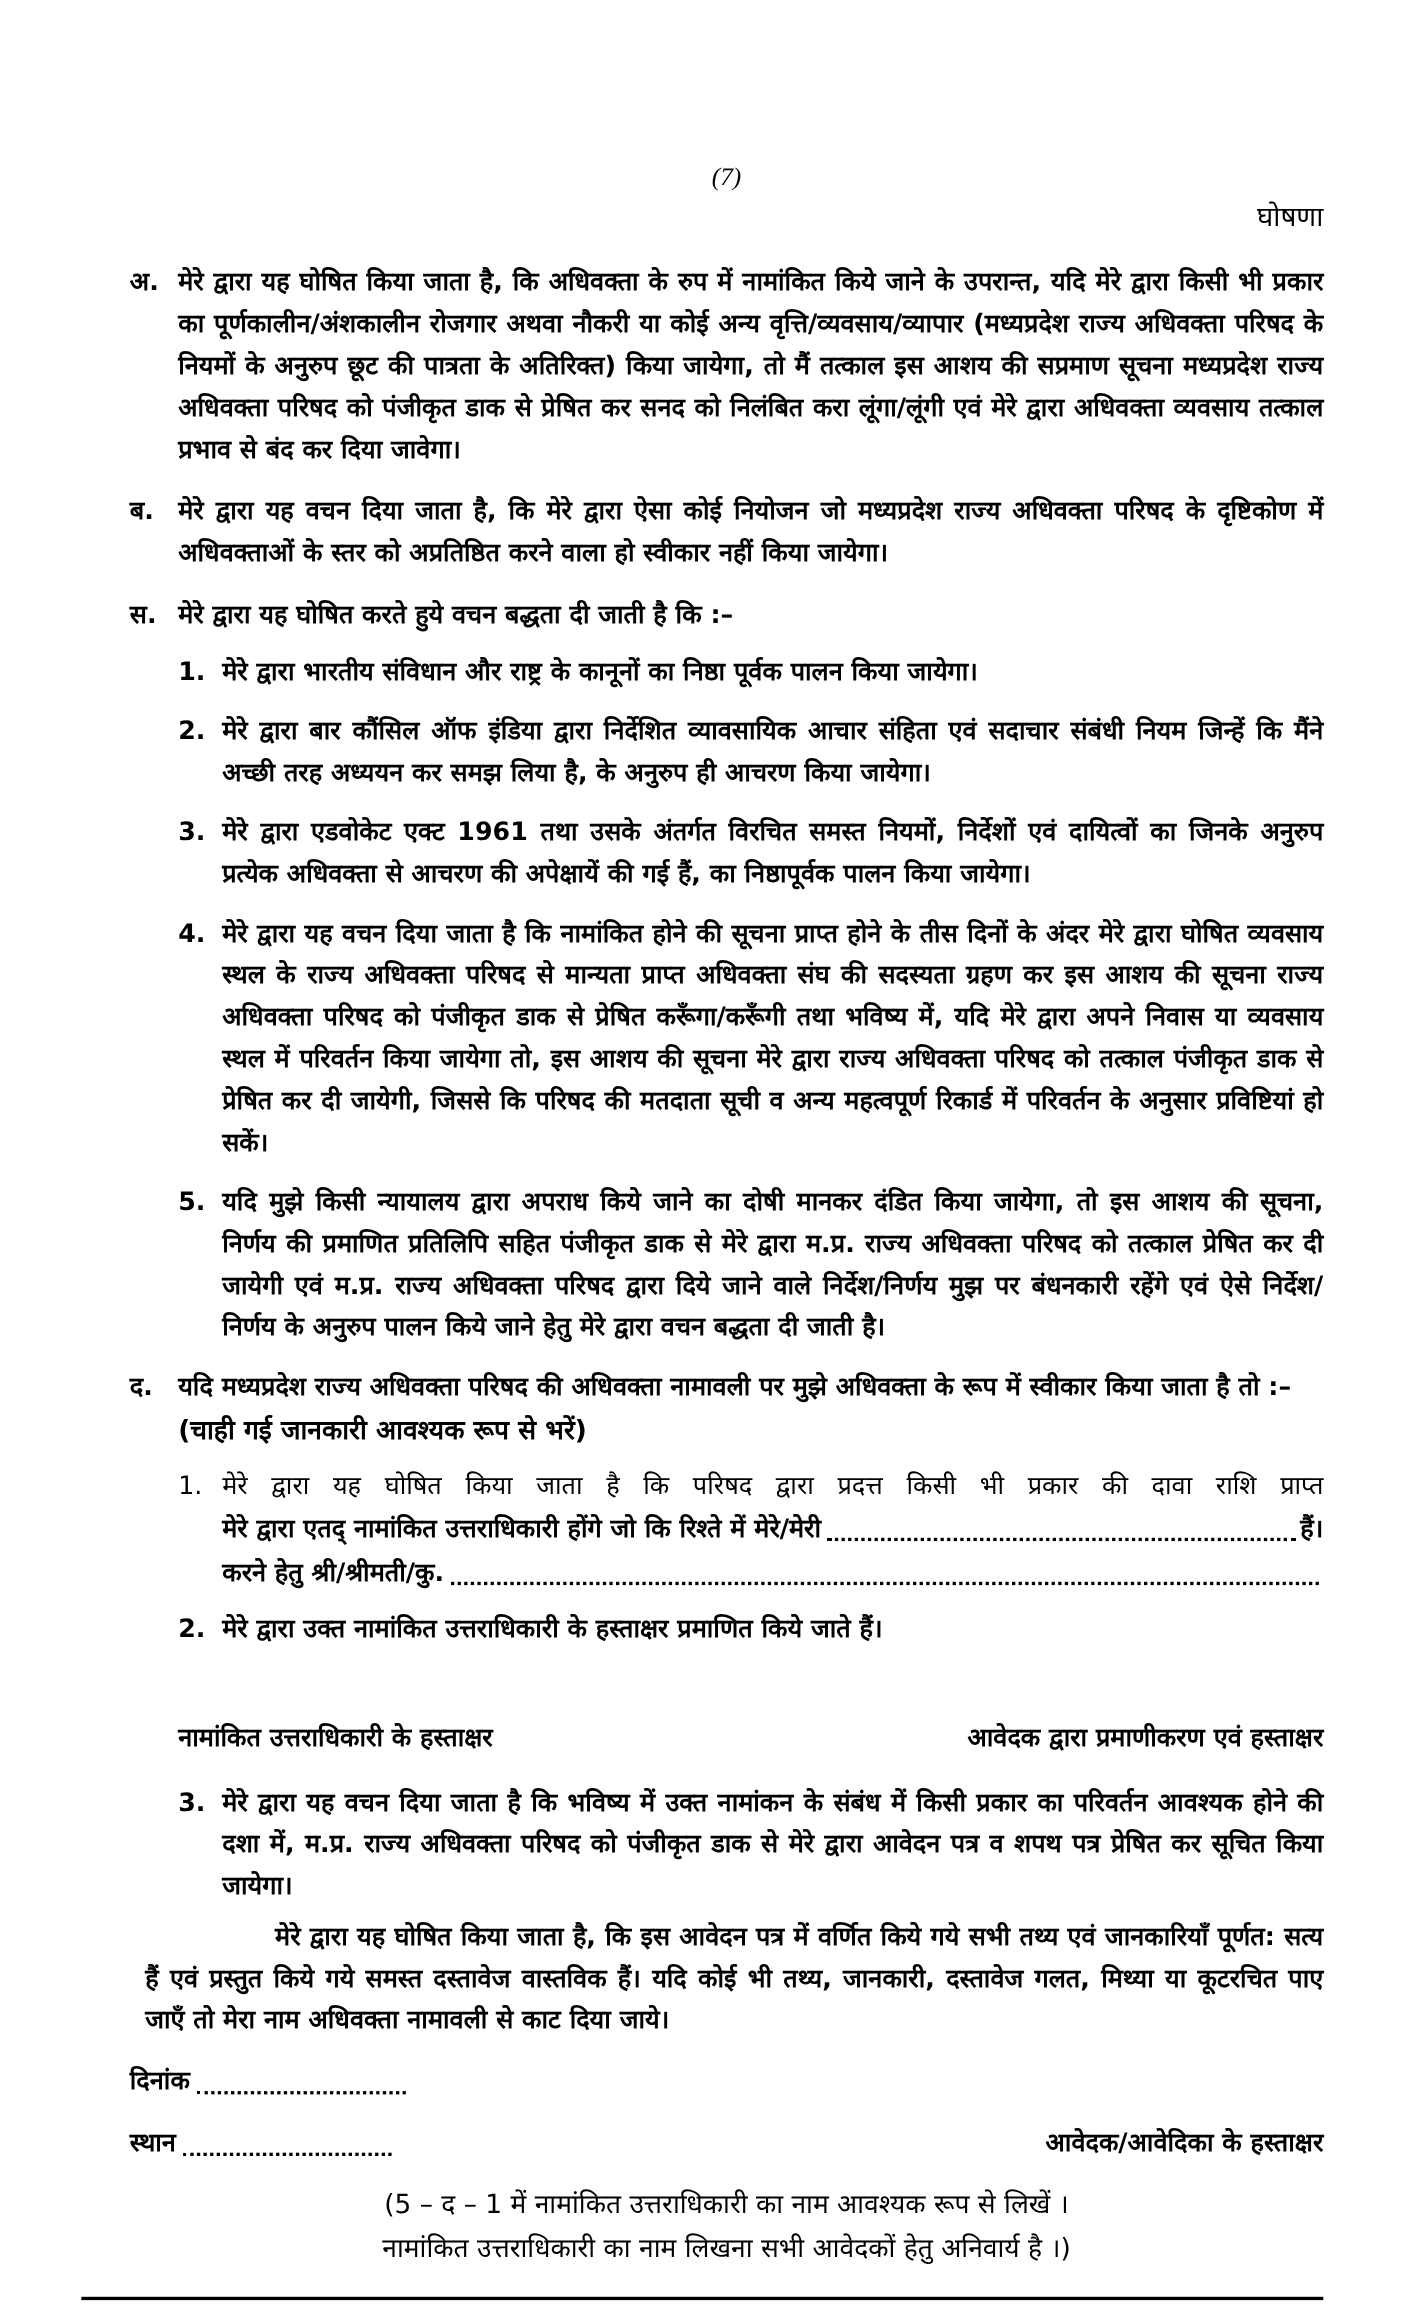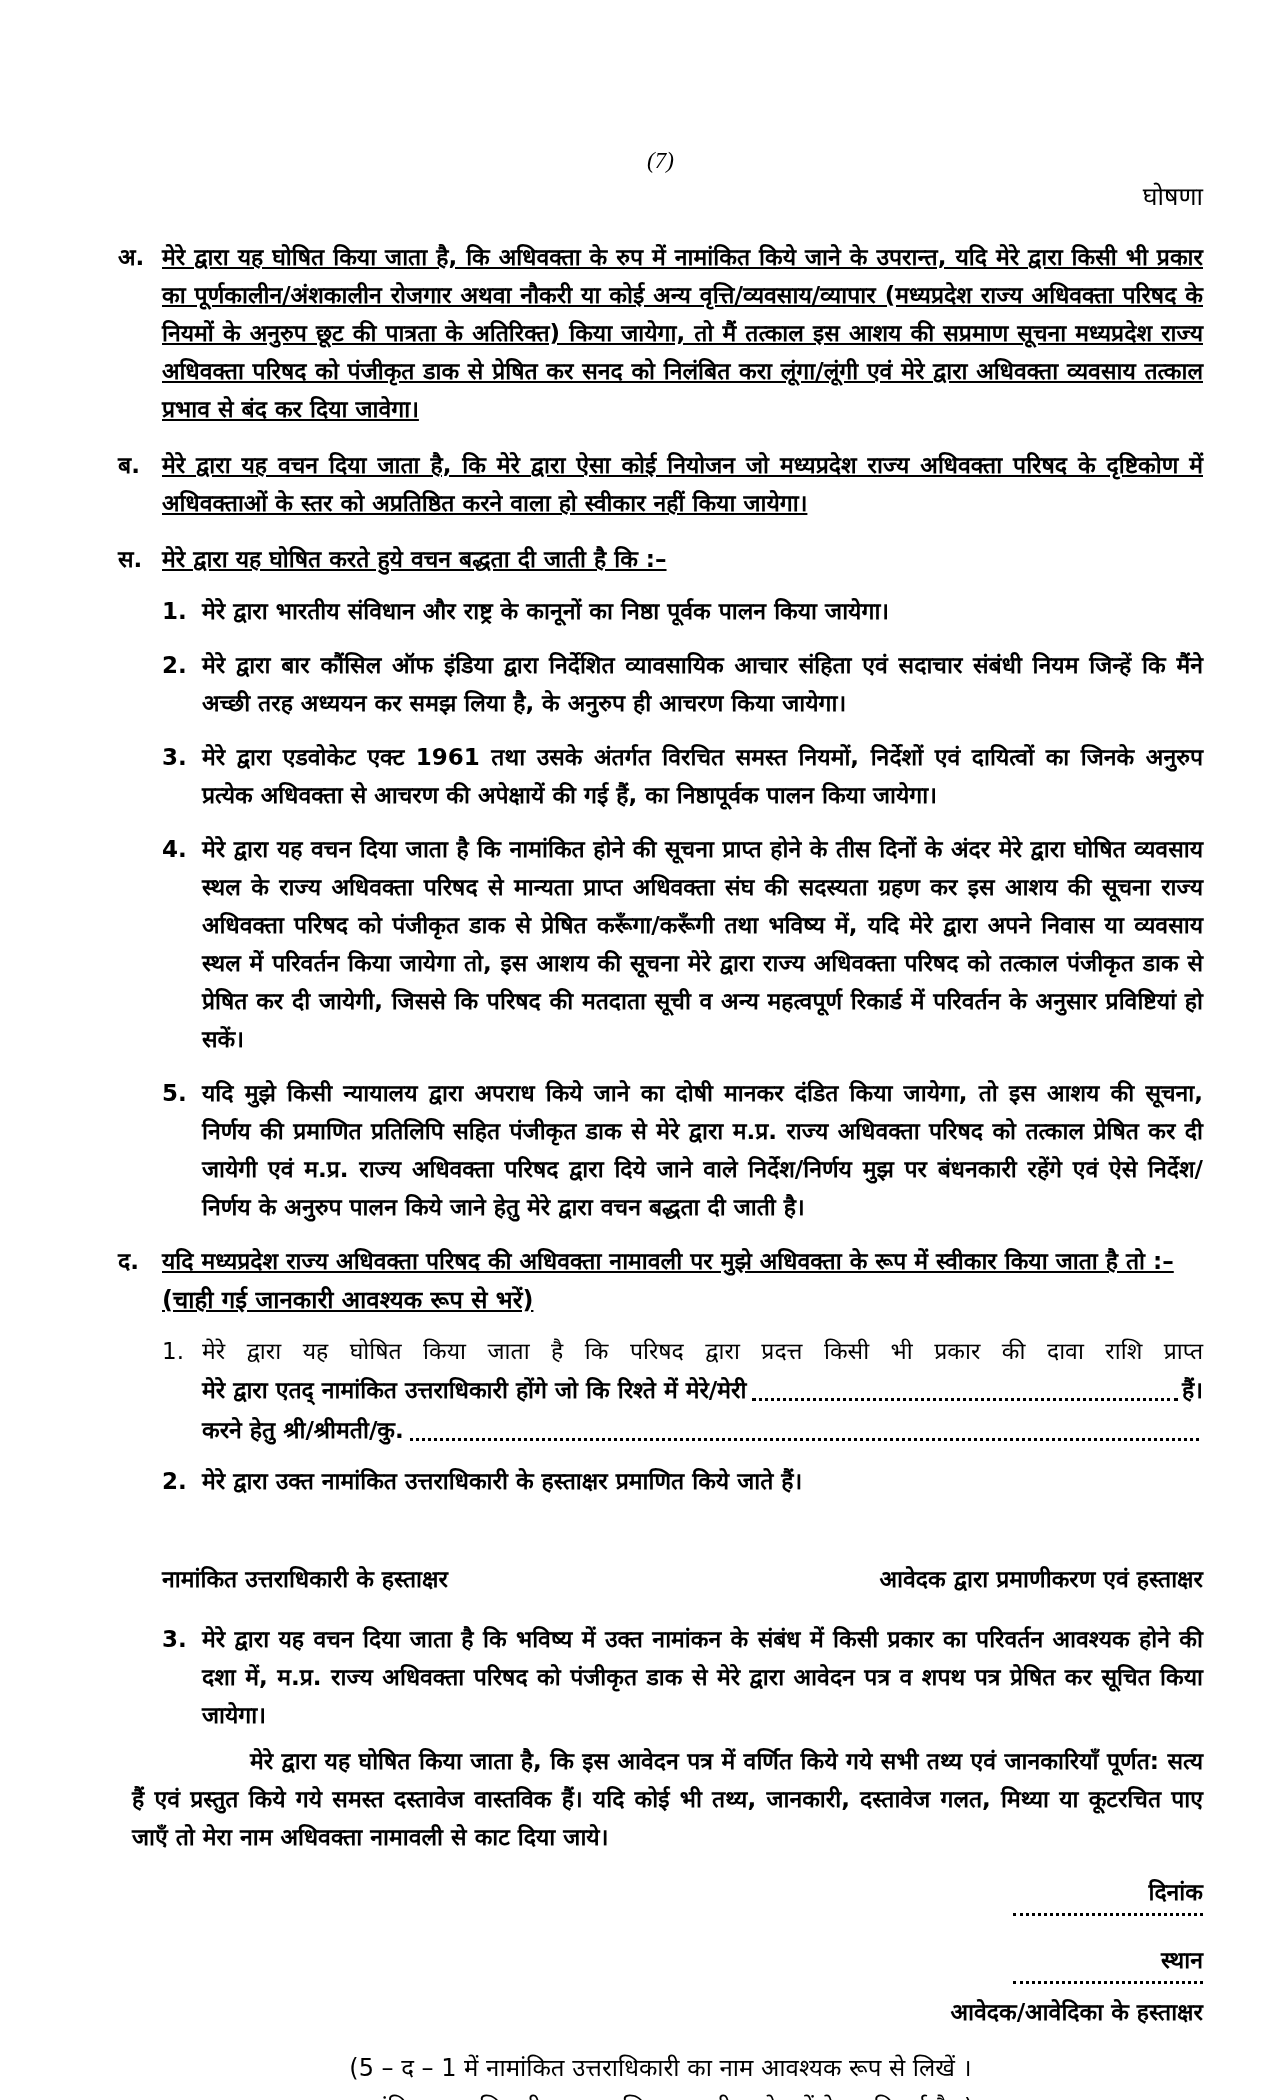--- a/index.html
+++ b/index.html
@@ -21,21 +21,21 @@
     font-weight:400;
   }
   .doc-title{
     text-align:right;
     font-size:25px;
     font-weight:400;
     margin:4px 0 26px 0;
   }
   .sec{display:flex;margin-bottom:18px;}
   .sec-label{width:44px;flex-shrink:0;font-weight:700;font-size:23px;line-height:38px;}
-  .sec-body{flex:1;font-weight:700;font-size:23px;line-height:38px;text-align:justify;text-decoration:underline;}
+  .sec-body{flex:1;font-weight:700;font-size:23px;line-height:38px;text-align:justify;}
   .sub-items{margin-left:44px;}
   .num-item{display:flex;margin-bottom:16px;}
   .num{width:40px;flex-shrink:0;font-weight:700;font-size:23px;line-height:38px;}
   .num-body{flex:1;font-weight:700;font-size:23px;line-height:38px;text-align:justify;}
   .bold-note{font-weight:700;font-size:24px;line-height:40px;}
   .light{font-weight:400;word-spacing:5px;}
   .justify-full{text-align:justify;text-align-last:justify;}
   .fill-row{display:flex;align-items:flex-end;}
   .fill-prefix{white-space:nowrap;font-weight:700;font-size:23px;line-height:40px;}
   .fill-suffix{white-space:nowrap;font-weight:700;font-size:23px;line-height:40px;}
@@ -43,21 +43,21 @@
   .sig-row{
     display:flex;justify-content:space-between;
     margin:62px 0 26px 0;
   }
   .sig-label{font-weight:700;font-size:23px;}
   .closing{
     font-weight:700;font-size:23px;line-height:38px;text-align:justify;
     margin:2px 0 0 14px;
     text-indent:118px;
   }
-  .meta-row{display:flex;align-items:flex-end;margin-top:16px;flex-direction:column;}
+  .meta-row{display:flex;align-items:flex-end;margin-top:16px;}
   .meta-label{font-weight:700;font-size:23px;line-height:40px;white-space:nowrap;}
   .meta-dots{width:190px;border-bottom:3px dotted #000;margin:0 0 8px 6px;height:1px;}
   .meta-right{margin-left:auto;font-weight:700;font-size:23px;line-height:40px;white-space:nowrap;}
   .center-note{
     text-align:center;font-weight:400;font-size:24px;line-height:40px;
     margin-top:16px;
   }
   .divider{
     border:none;border-top:3px solid #000;
     margin:24px 0 10px -44px;

